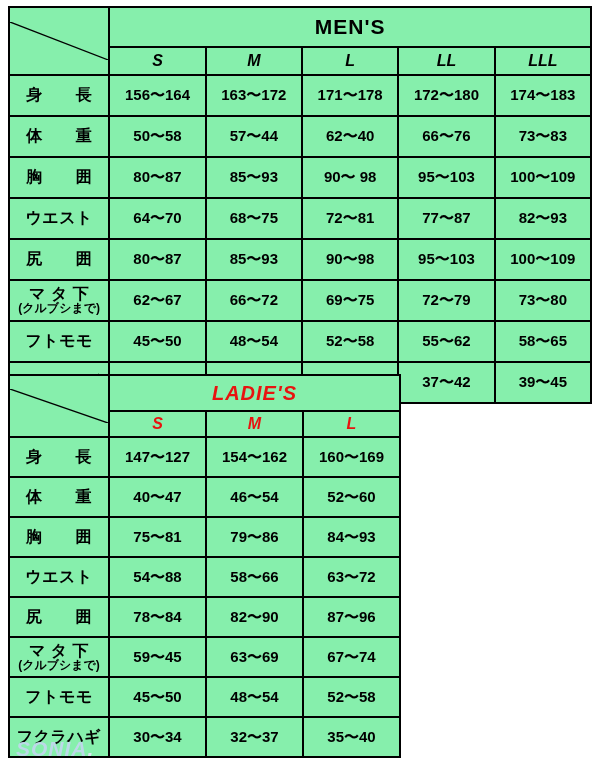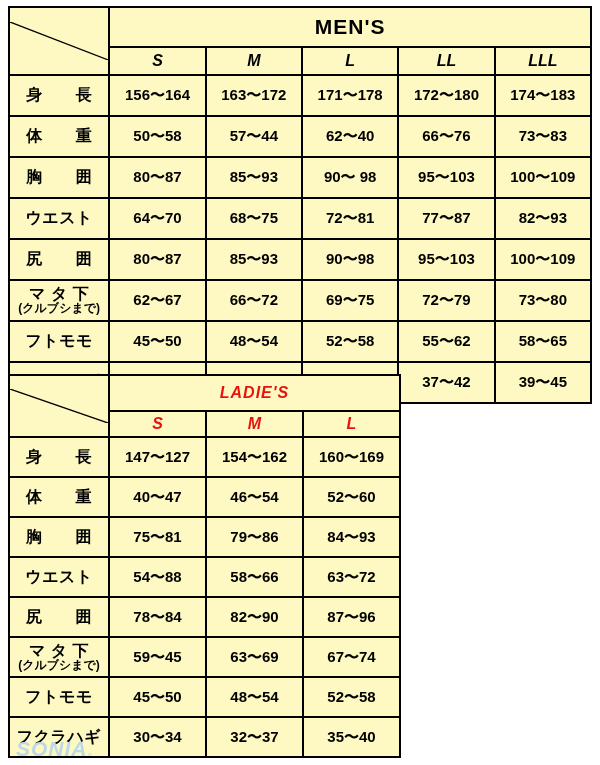--- a/index.html
+++ b/index.html
@@ -17,21 +17,21 @@
 
   .sheet {
     position: relative;
     width: 600px;
     height: 765px;
   }
 
   table.size-table {
     border-collapse: collapse;
     table-layout: fixed;
-    background: #fef9c3;
+    background: #86efac;
     padding-left: 24px;
   }
   table.size-table td, table.size-table th {
     border: 2px solid #000000;
     padding: 0;
     text-align: center;
     vertical-align: middle;
     font-weight: bold;
     color: #000000;
   }
@@ -62,21 +62,21 @@
 
   #ladies-table .title-row td { height: 34px; }
   #ladies-table .head-row td { height: 24px; }
   #ladies-table .data-row td { height: 38px; }
 
   .title-cell {
     font-size: 21px;
     letter-spacing: 1px;
   }
   .title-cell.mens { color: #000000; }
-  .title-cell.ladies { color: #e8130f; font-size: 16px; font-style: italic; }
+  .title-cell.ladies { color: #e8130f; font-size: 20px; font-style: italic; }
 
   .head-cell {
     font-size: 16px;
     font-style: italic;
   }
   #ladies-table .head-cell { color: #e8130f; }
 
   .row-label {
     font-size: 16px;
     letter-spacing: 0.5px;

